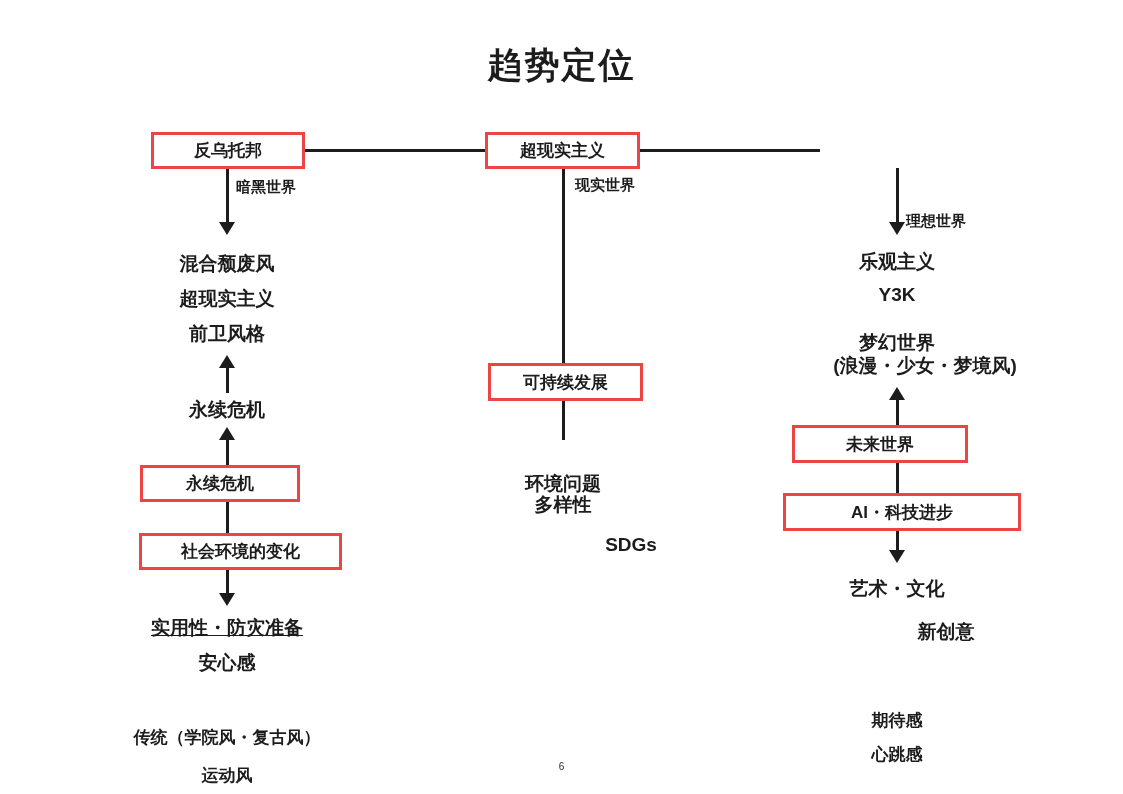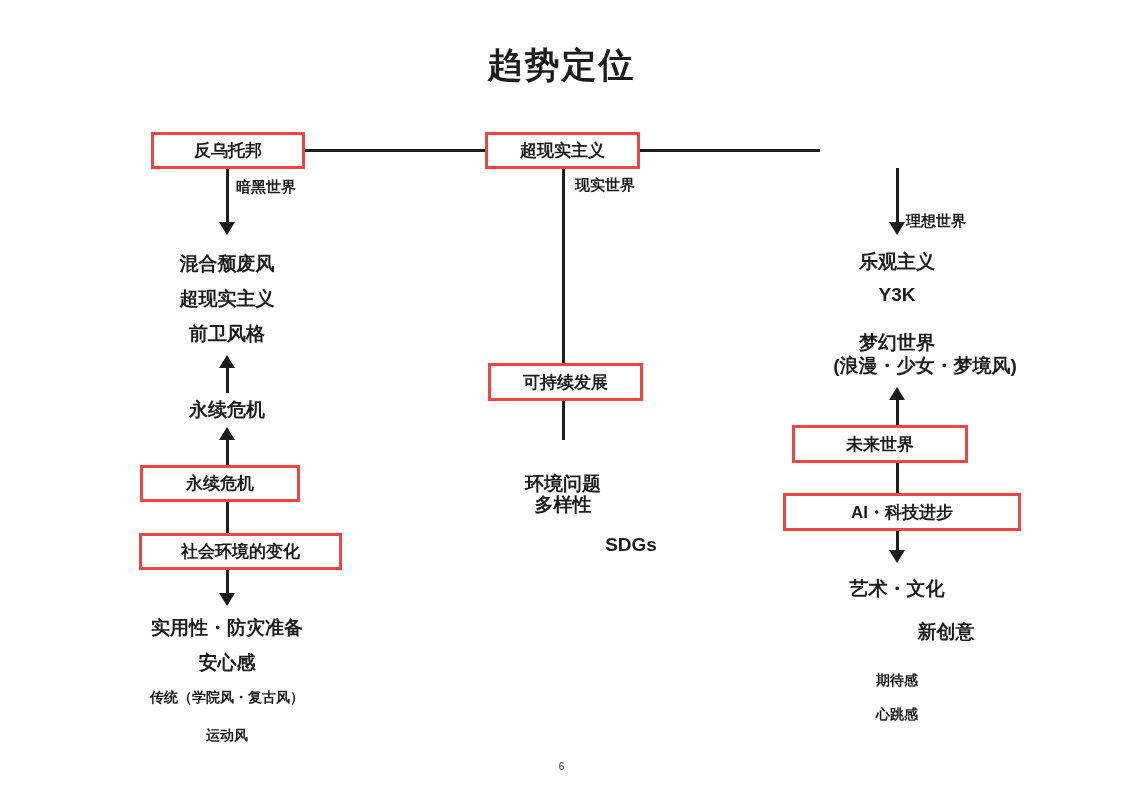--- a/index.html
+++ b/index.html
@@ -73,21 +73,22 @@
   }
   .ctext {
     position: absolute;
     transform: translateX(-50%);
     white-space: nowrap;
     font-weight: bold;
     font-size: 19px;
     color: #1c1c1c;
   }
   .ctext.small {
-    font-size: 14px;
+    font-size: 17px;
+    margin-top: 37px;
   }
   .sublabel {
     position: absolute;
     font-size: 15px;
     font-weight: bold;
     white-space: nowrap;
     color: #1c1c1c;
   }
   .page-number {
     position: absolute;
@@ -133,21 +134,21 @@
 
   <div class="box" style="left:140px; top:465px; width:160px; height:37px;">永续危机</div>
 
   <div class="vline" style="left:226px; top:502px; height:31px;"></div>
 
   <div class="box" style="left:139px; top:533px; width:203px; height:37px;">社会环境的变化</div>
 
   <div class="vline" style="left:226px; top:570px; height:24px;"></div>
   <div class="arrow-down" style="left:219px; top:593px;"></div>
 
-  <div class="ctext" style="left:227px; top:615px;">实用性・防灾准备</div>
+  <div class="ctext" style="left:227px; top:615px;text-decoration:underline;">实用性・防灾准备</div>
   <div class="ctext" style="left:227px; top:650px;">安心感</div>
   <div class="ctext small" style="left:227px; top:689px;">传统（学院风・复古风）</div>
   <div class="ctext small" style="left:227px; top:727px;">运动风</div>
 
   <div class="vline" style="left:562px; top:169px; height:194px;"></div>
 
   <div class="box" style="left:488px; top:363px; width:155px; height:38px;">可持续发展</div>
 
   <div class="vline" style="left:562px; top:401px; height:39px;"></div>
 

